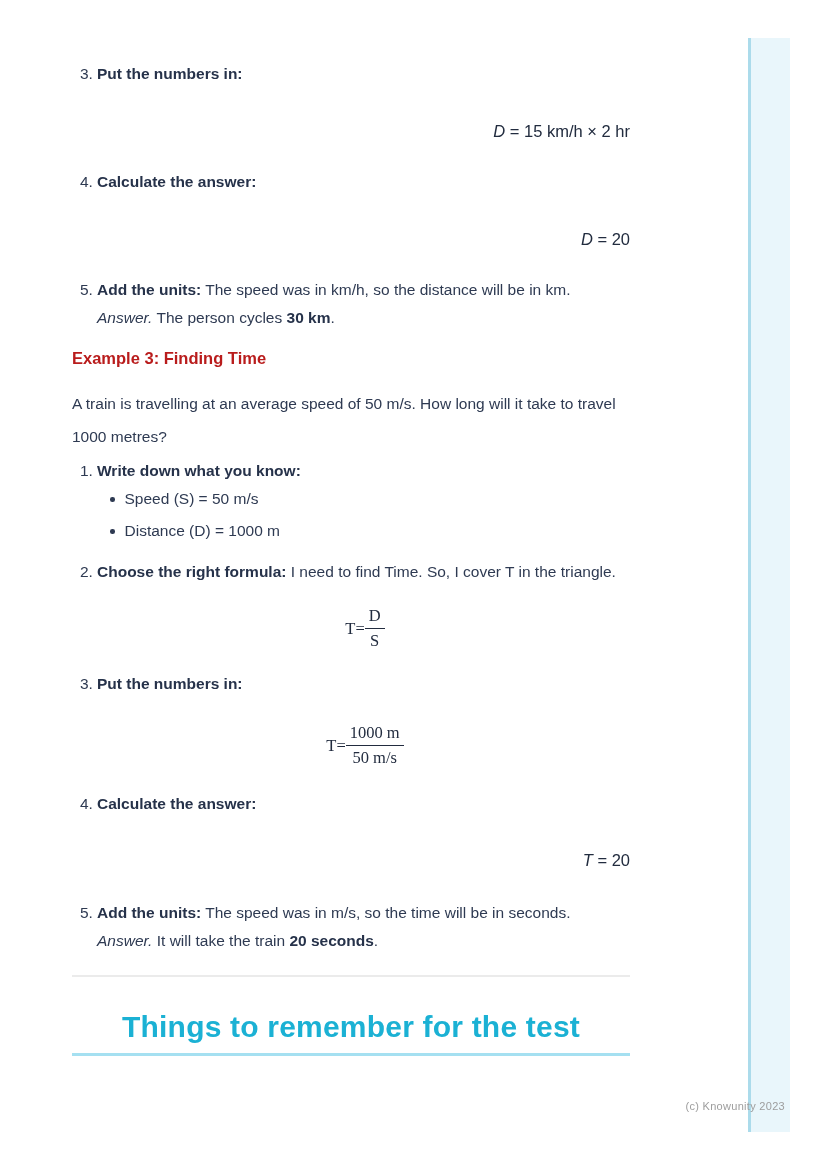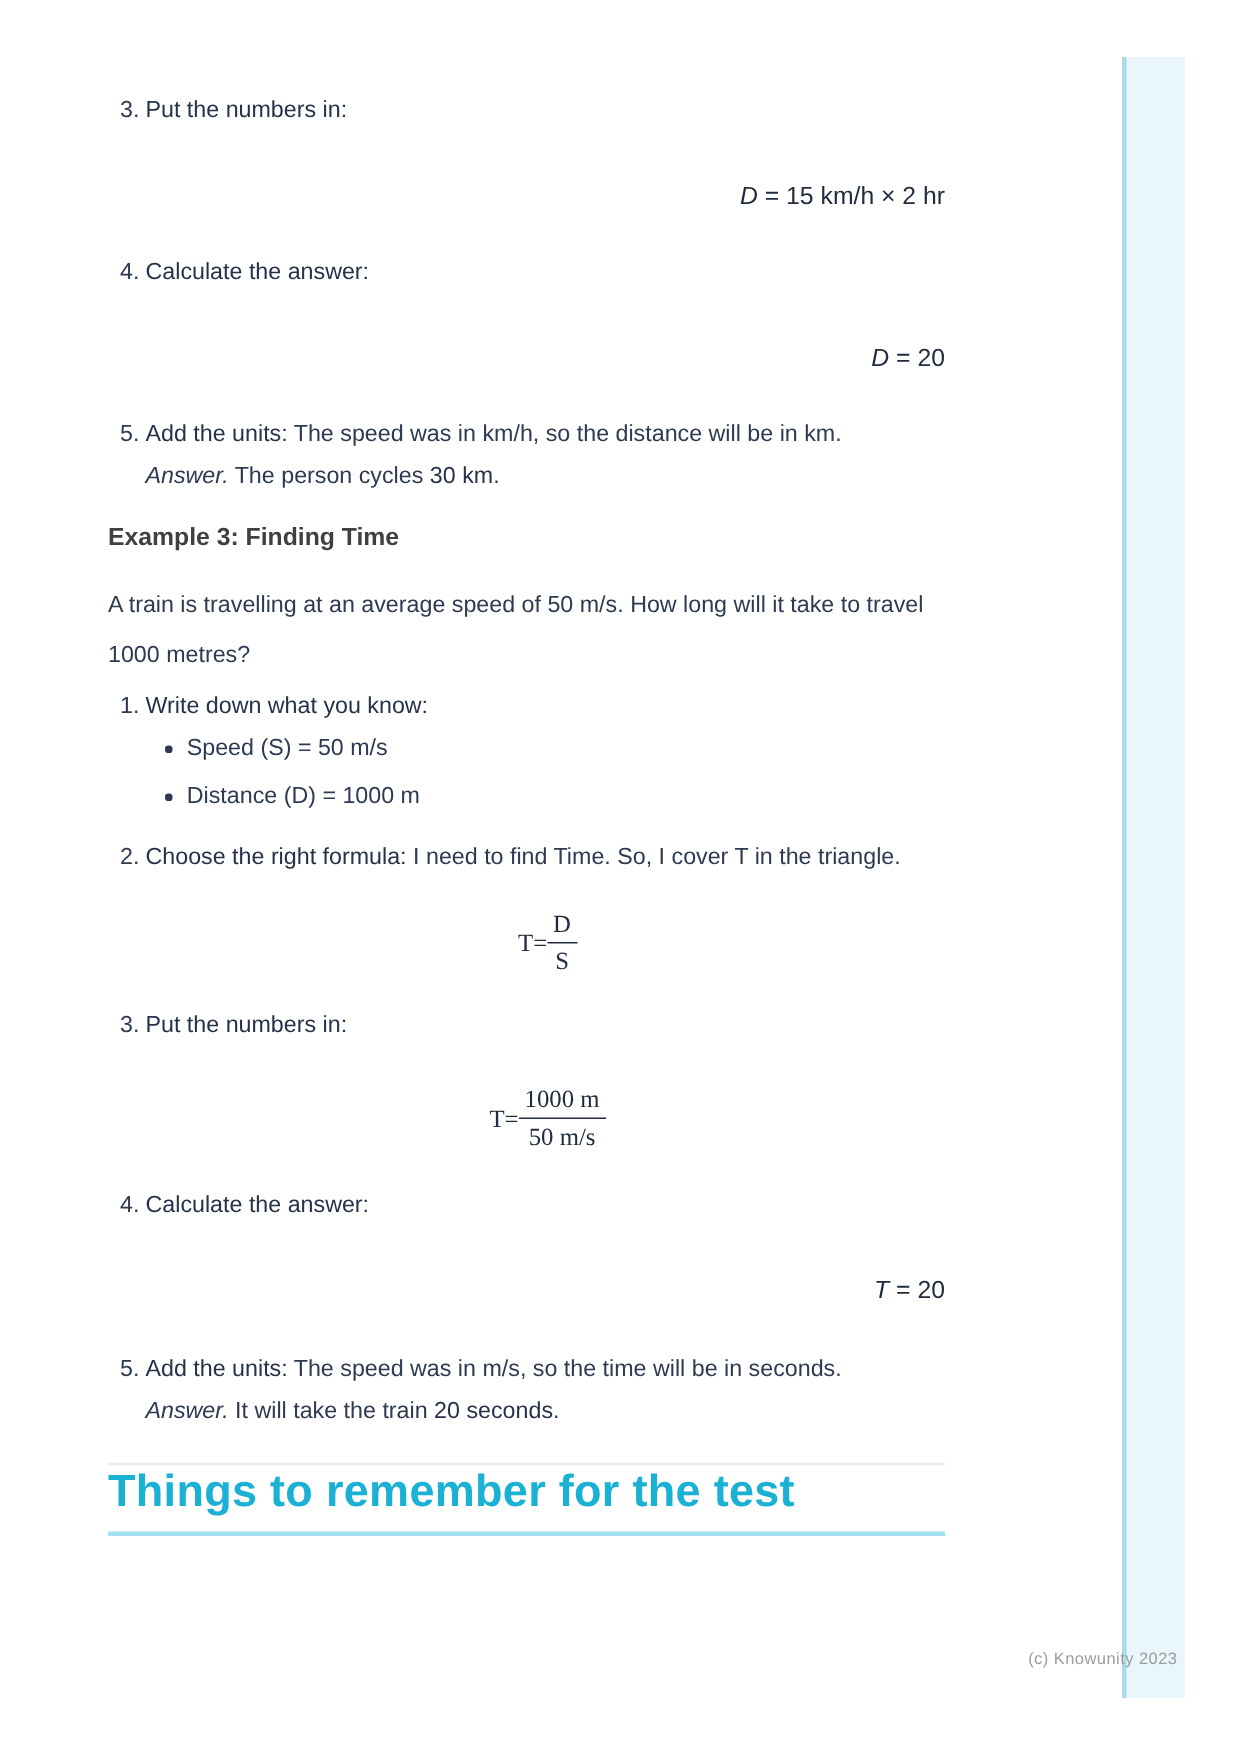--- a/index.html
+++ b/index.html
@@ -11,26 +11,26 @@
   .accent-strip {
     position:absolute; left:748px; top:38px; width:42px; height:1094px;
     background:#e9f6fb; border-left:3px solid #abdbeb; z-index:1;
   }
   .content { position:absolute; left:72px; top:0; width:558px; z-index:2; }
 
   
   .step { display:flex; font-size:15.5px; line-height:28px; }
   .step .num { flex:0 0 auto; width:17px; margin-left:8px; font-weight:400; }
   .step .body { flex:1 1 auto; }
-  .step .lbl { font-weight:400; color:#26324a; }
+  .step .lbl { font-weight:700; color:#26324a; }
   .ans-lbl { font-style:italic;text-align:right; }
-  .b { font-weight:400; color:#26324a; }
+  .b { font-weight:700; color:#26324a; }
 
   
-  .h3 { font-size:16.5px; font-weight:700; color:#404040; line-height:28px; }
+  .h3 { font-size:16.5px; font-weight:700; color:#b91c1c; line-height:28px; }
   .para { font-size:15.5px; line-height:33px; }
 
   
   .bullet { display:flex; font-size:15.5px; line-height:28px; }
   .bullet .dot { flex:0 0 auto; width:4.5px; height:4.5px; border-radius:50%;
                  background:#2e3a52; margin:12px 10px 0 38px; }
 
   
   .formula {
     font-family:Liberation Sans, sans-serif; font-size:16.5px; color:#222c3f;
@@ -56,21 +56,21 @@
     font-size:11px; color:#9d9d9d; letter-spacing:0.3px;
   }
 
   
   .mt-b1{margin-top:60px;} .mt-b2{margin-top:29px;} .mt-b3{margin-top:23px;}
   .mt-b4{margin-top:29px;} .mt-b5{margin-top:23px;} .mt-b6{margin-top:12px;}
   .mt-b7{margin-top:15px;} .mt-b8{margin-top:4px;}  .mt-b9{margin-top:0px;}
   .mt-b10{margin-top:4px;text-align:center;} .mt-b11{margin-top:13px;} .mt-b12{margin-top:18px;}
   .mt-b13{margin-top:17px;} .mt-b14{margin-top:23px;} .mt-b15{margin-top:20px;}
   .mt-b16{margin-top:28px;} .mt-b17{margin-top:25px;} .mt-b18{margin-top:20px;}
-  .mt-b19{} .mt-b20{margin-top:8px;}
+  .mt-b19{margin-top:32px;text-align:center;} .mt-b20{margin-top:8px;}
 </style>
 </head>
 <body>
 
 <div class="page">
   <div class="accent-strip"></div>
 
   <div class="content">
 
     <div class="step mt-b1">

